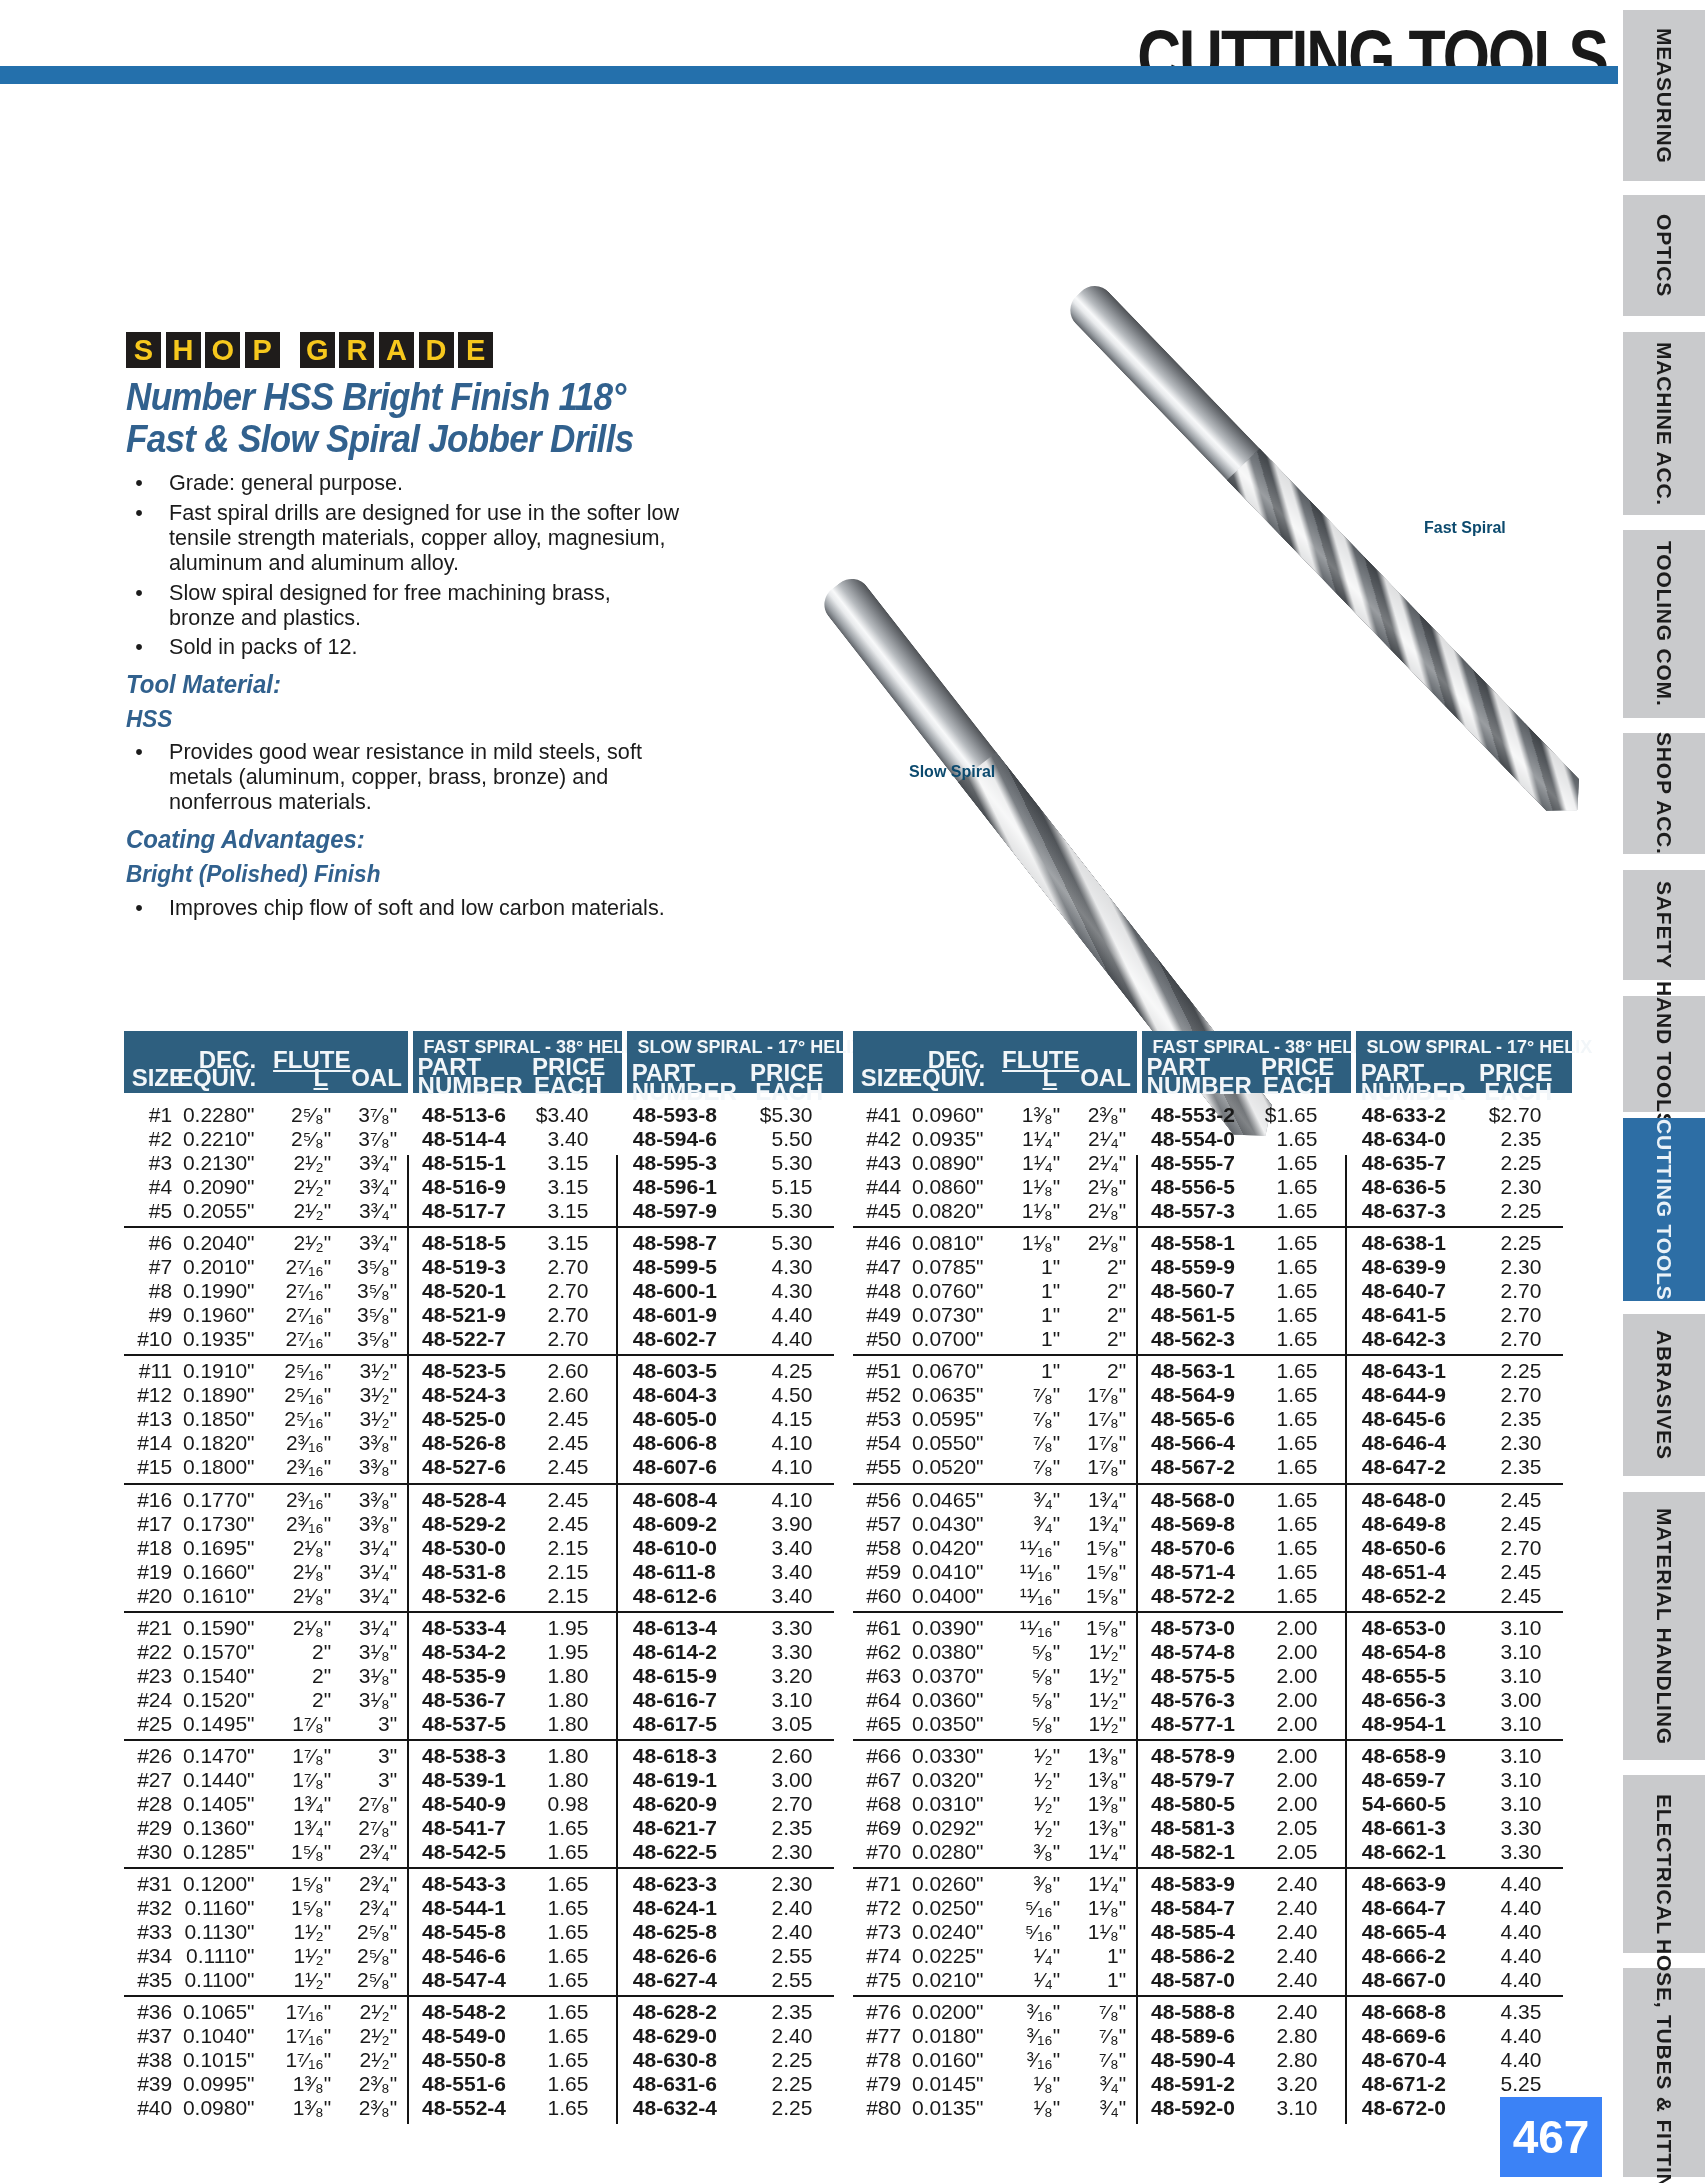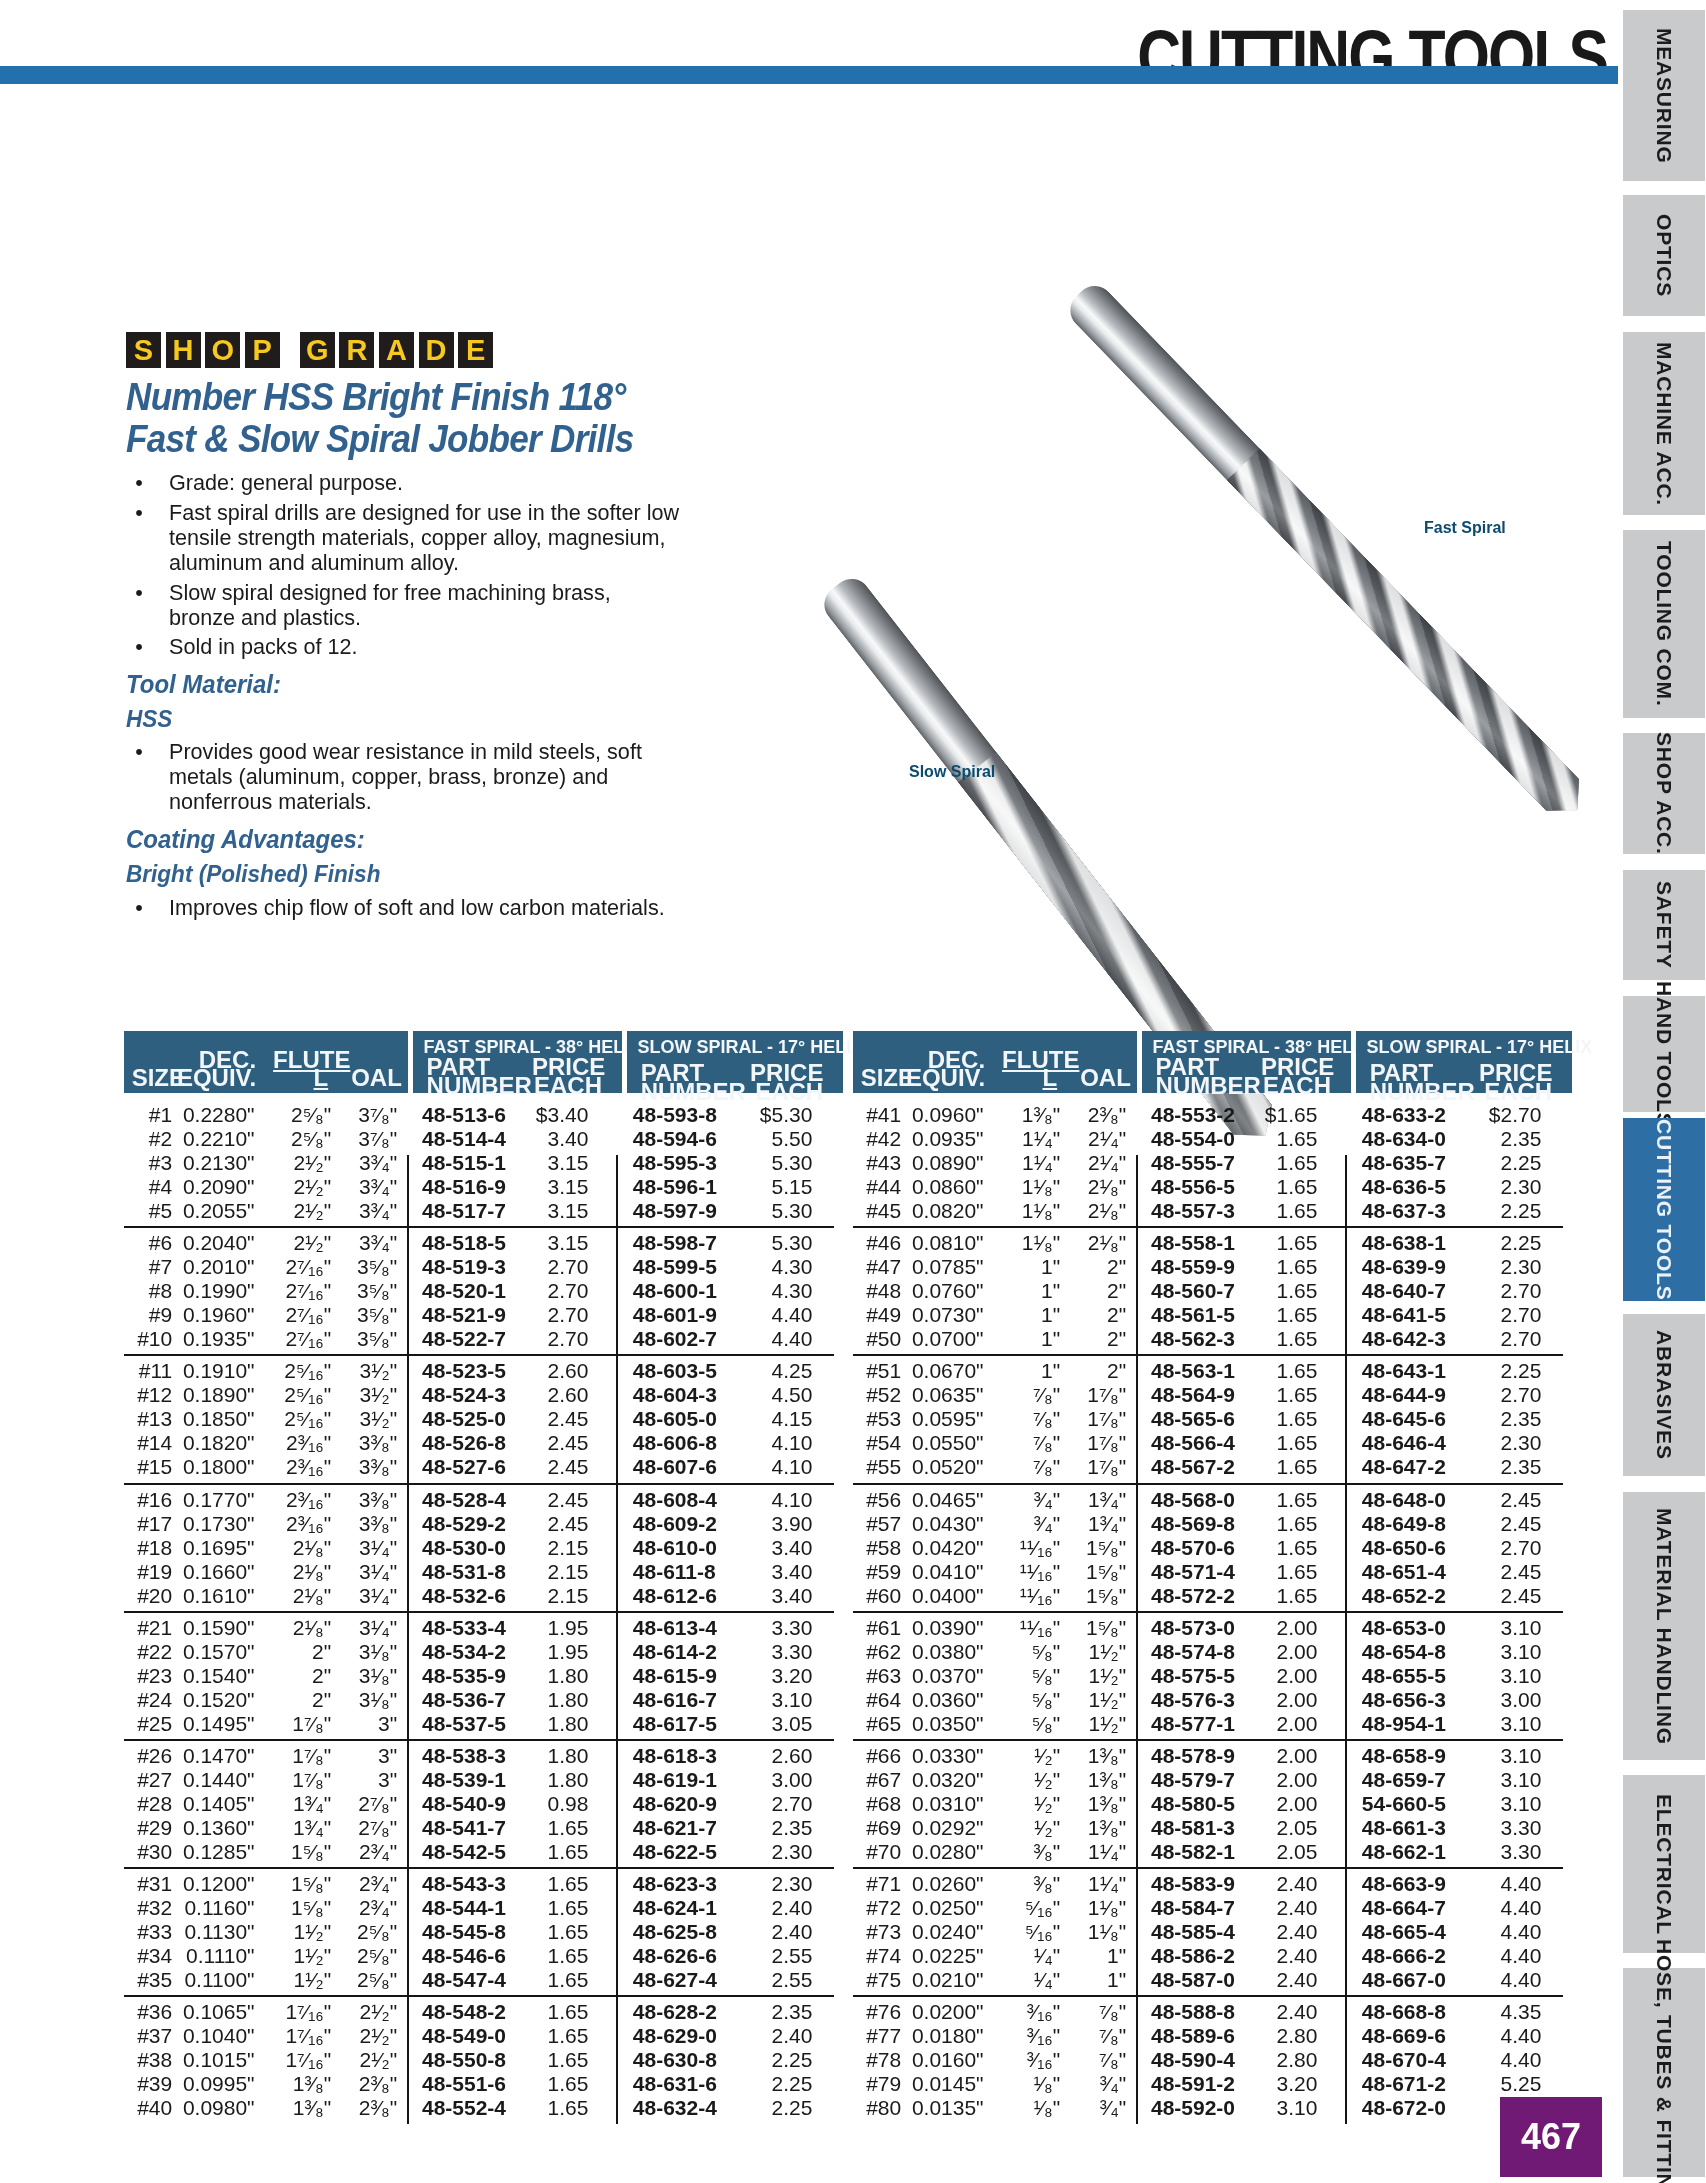--- a/index.html
+++ b/index.html
@@ -62,21 +62,21 @@
   .hbox1 { width:40%; display:grid; grid-template-columns:17.5% 35% 27.5% 20%; align-items:end; padding-bottom:5.4px; }
   .hbox2 { width:29.5%; margin-left:4.6px; display:flex; flex-direction:column; justify-content:space-between; }
   .hbox3 { width:30.5%; margin-left:4.6px; display:flex; flex-direction:column; justify-content:space-between;gap:6px; }
   .hcell { font-size:24px; font-weight:bold; line-height:18.5px; letter-spacing:0; }
   .h-size { text-align:left; padding-left:7.7px; }
   .h-dec { text-align:right; padding-right:17px; }
   .h-flute { text-align:right; padding-right:23px;text-decoration:underline; }
   .h-oal { text-align:right; padding-right:14px; }
   .sec-title { font-size:18px; font-weight:bold; padding:6.2px 0 0 10.8px; white-space:nowrap; }
   .h-bottom { display:grid; grid-template-columns:57% 43%; padding-bottom:5.4px; }
-  .h-part { text-align:left; padding-left:14px; }
+  .h-part { text-align:left; padding-left:5px; }
   .h-price { text-align:right; padding-right:20px; }
 
   .tbody { position:relative; padding-top:7px; }
   .vline { position:absolute; top:62px; bottom:0; width:2.3px; background:#151515; }
   .vl1 { left:calc(40% - 1.5px); }
   .vl2 { left:calc(69.5% - 1.5px); }
   .rgroup { padding:3.1px 0; }
   .rgroup.sep { border-top:2.3px solid #151515; }
   .trow { display:grid; grid-template-columns:7% 14% 11% 8% 17% 12.5% 17.5% 13%;
     height:24px; align-items:center; font-size:21px; }
@@ -85,21 +85,21 @@
   .c1 { text-align:right; padding-right:18.5px; }
   .c2 { text-align:right; padding-right:20px; }
   .c3 { text-align:right; padding-right:10.8px; }
   .c4 { text-align:left; padding-left:14px; font-weight:bold; }
   .c5 { text-align:right; padding-right:29px; }
   .c6 { text-align:left; padding-left:15.4px; font-weight:bold; }
   .c7 { text-align:right; padding-right:21.6px; }
 
   
   #page-num { position:absolute; left:1500px; top:2097px; width:102px; height:80px;
-    background:#701a75; color:#ffffff; font-size:36px; font-weight:bold;
+    background:#3b82f6; color:#ffffff; font-size:46px; font-weight:bold;
     display:flex; align-items:center; justify-content:center; }
 </style>
 </head>
 <body>
 
 <div id="page">
 
   <div id="section-title">CUTTING TOOLS</div>
   <div id="title-bar"></div>
 

